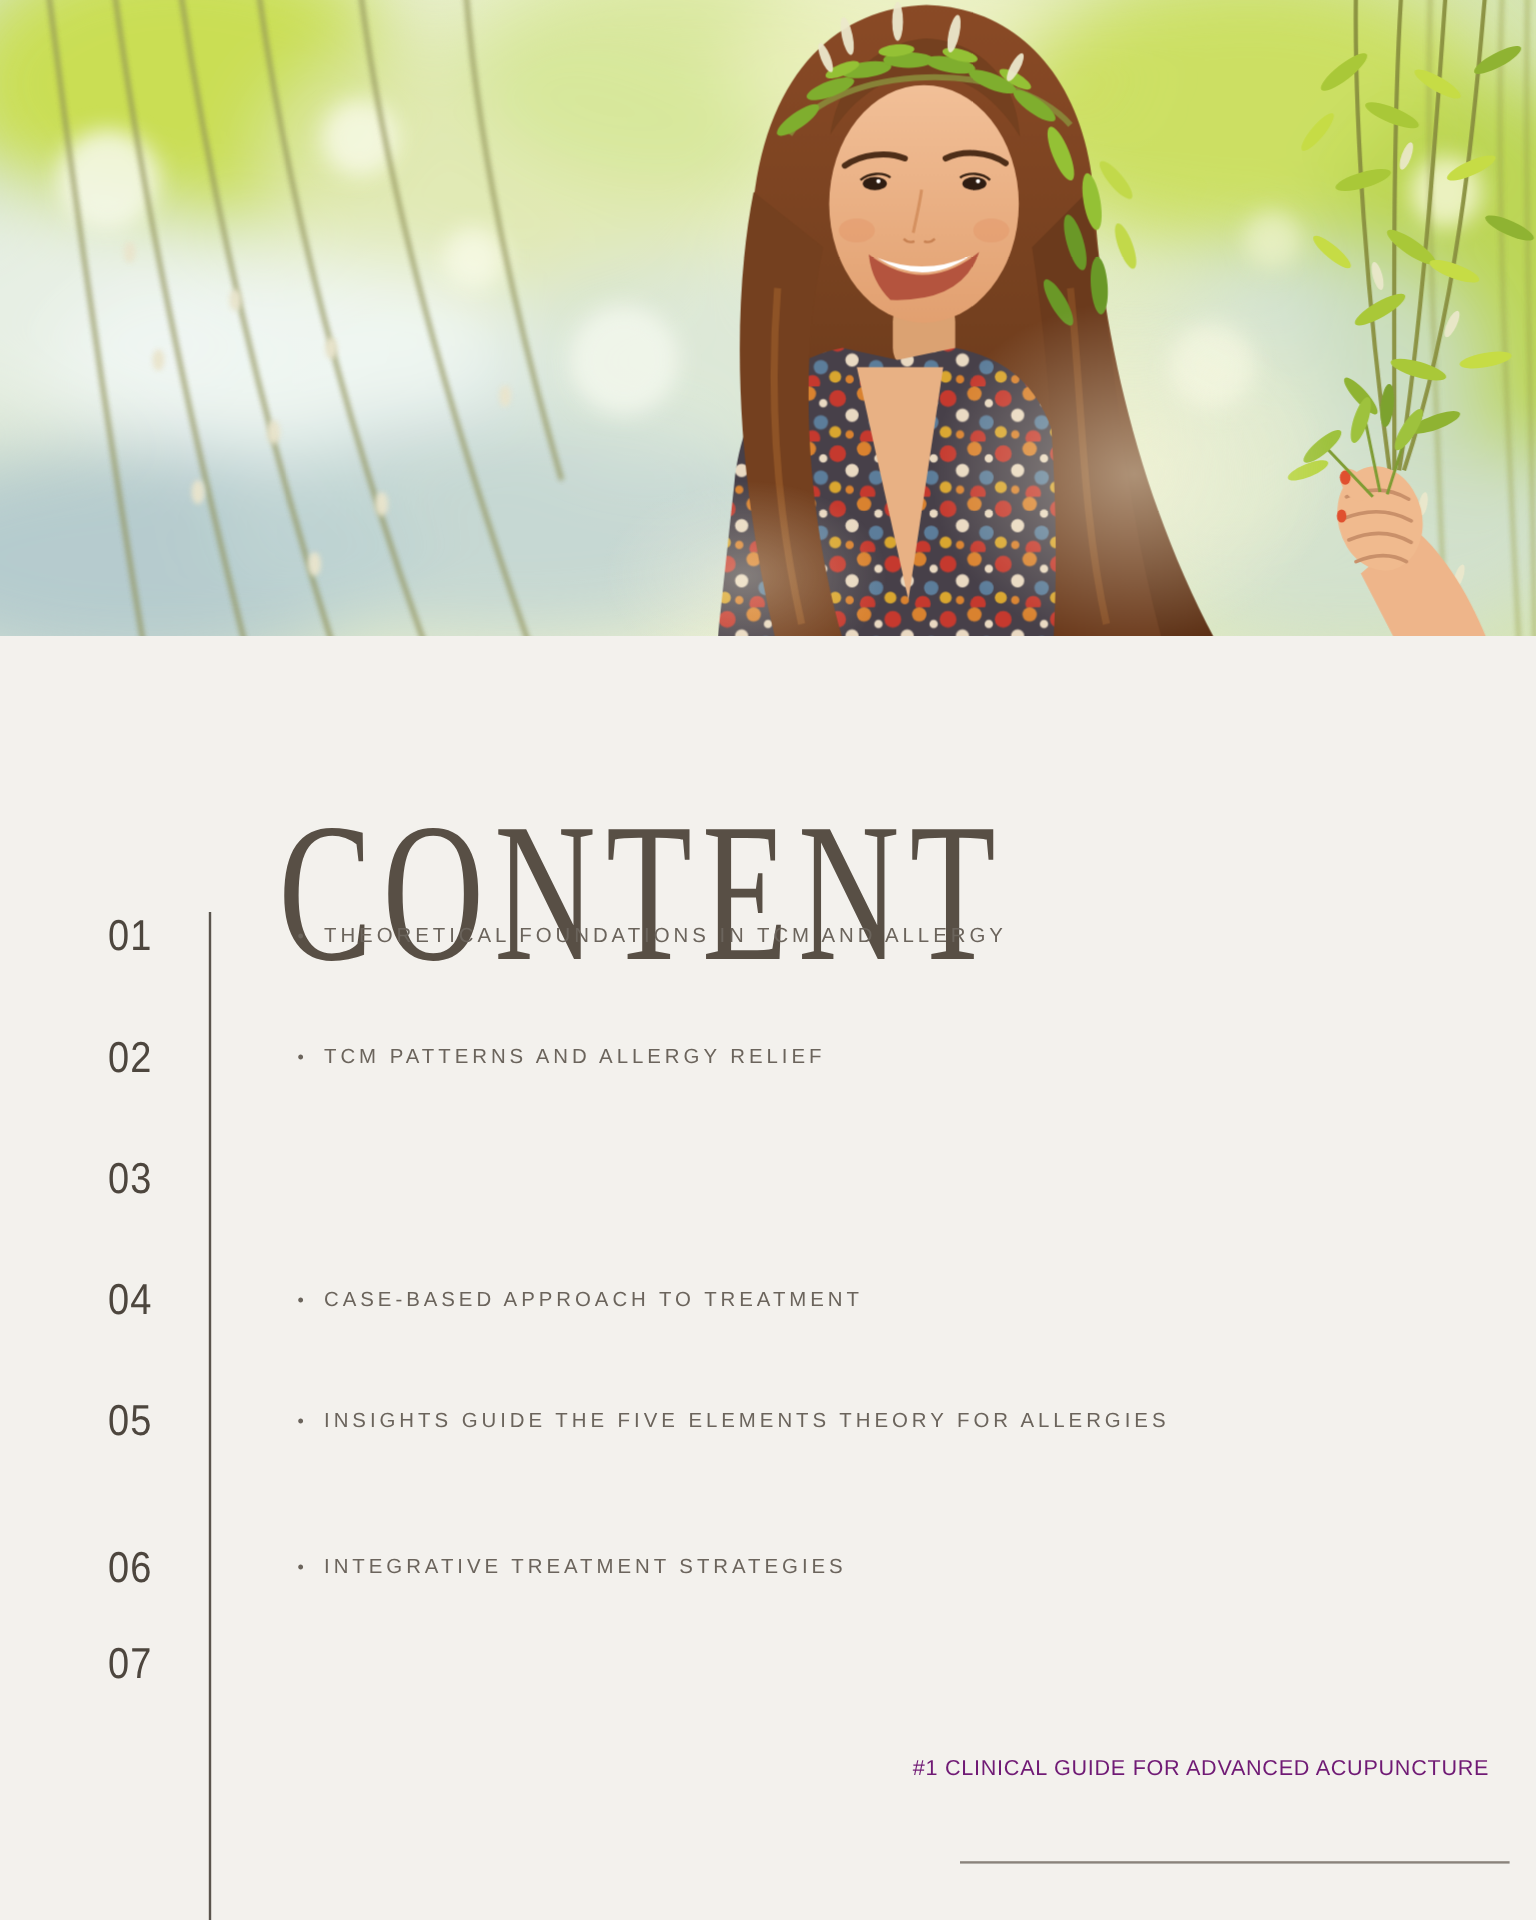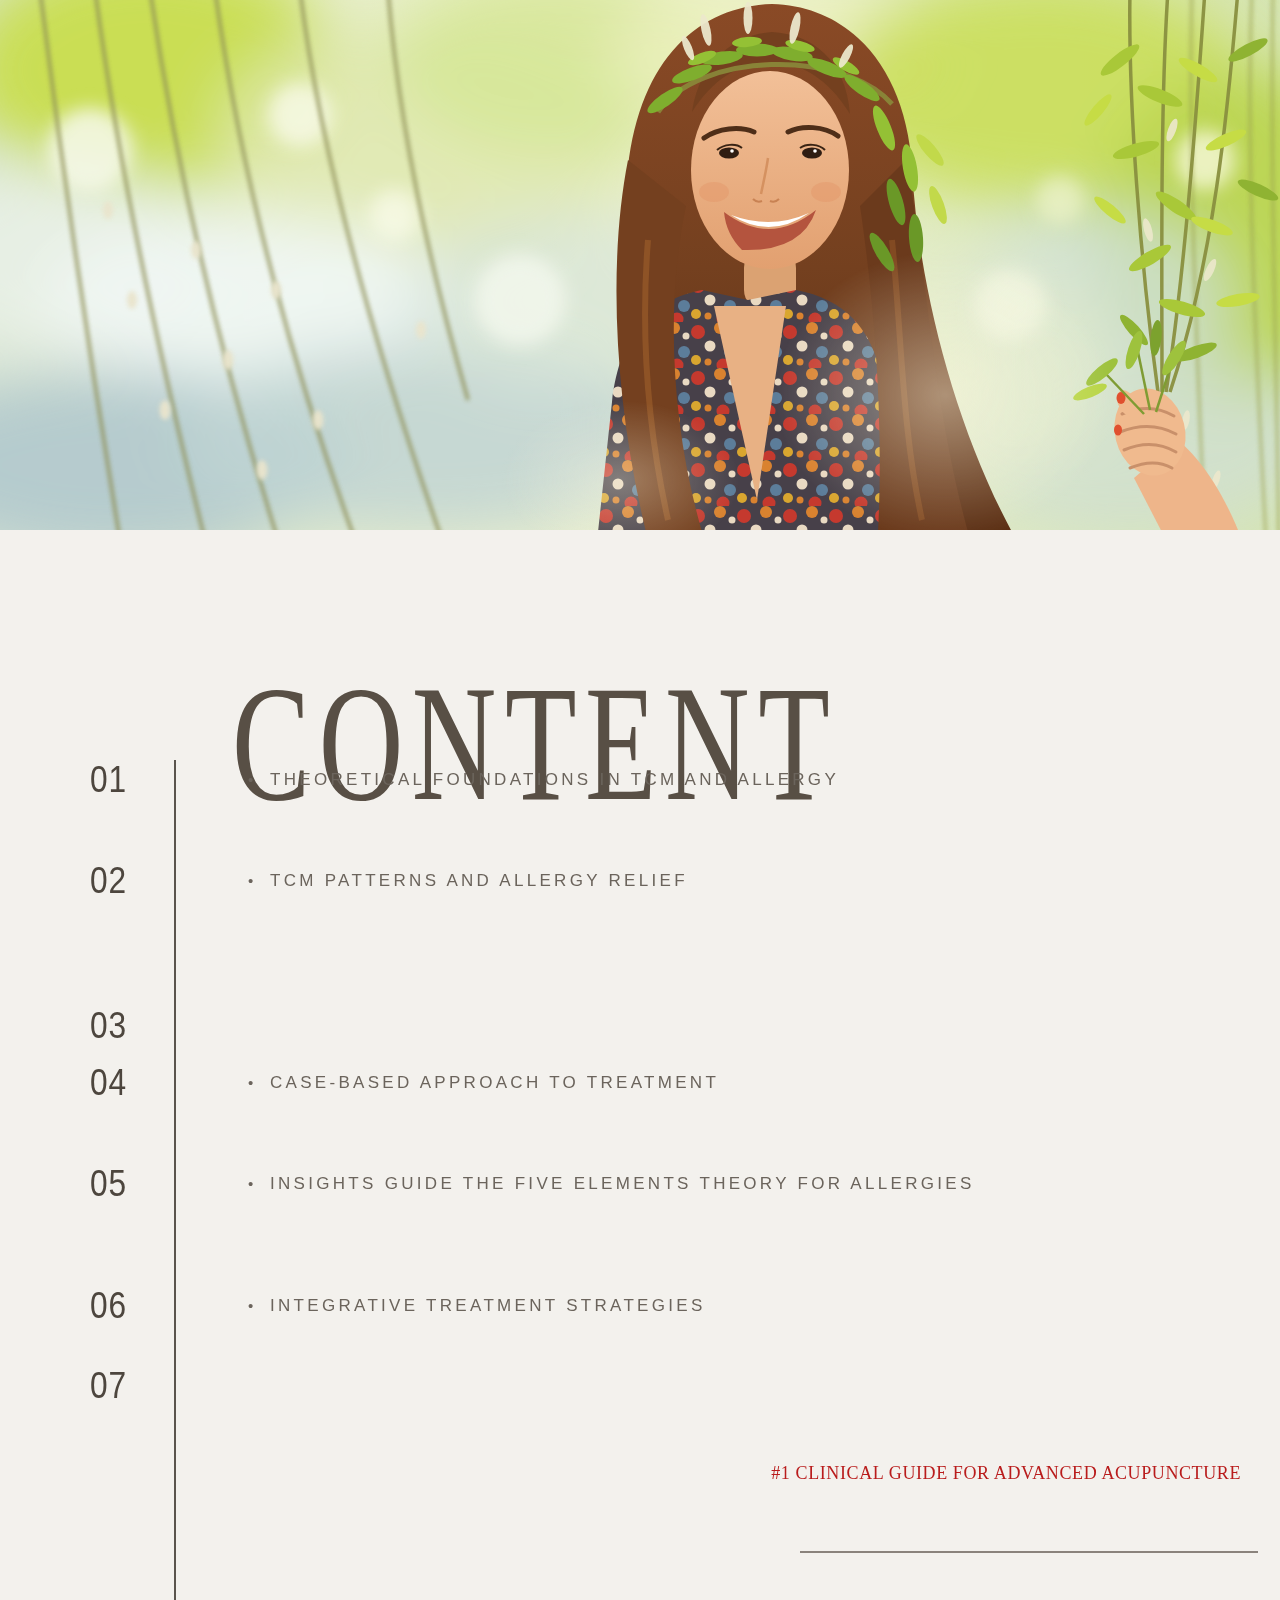--- a/index.html
+++ b/index.html
@@ -35,21 +35,21 @@
     font-size:17px;letter-spacing:3.3px;color:#6b645c;
     white-space:nowrap;
   }
   .toc-bullet{
     display:inline-block;width:14px;margin-right:8px;
     font-size:15px;color:#6b645c;letter-spacing:0;
   }
   .footer-tagline{
     position:absolute;right:39px;top:1458px;
     text-align:right;font-size:18px;line-height:30px;
-    letter-spacing:0.6px;color:#b91c1c;white-space:nowrap;font-family:Liberation Serif, serif;
+    letter-spacing:0.6px;color:#701a75;white-space:nowrap;
   }
   .hrule{
     position:absolute;left:800px;top:1551px;
     width:458px;height:2px;background:#8a837c;
   }
 </style>
 </head>
 <body>
 
 <div class="page">
@@ -306,21 +306,21 @@
   <div class="vline"></div>
 
   <div class="toc-row" style="top:760px">
     <span class="toc-num">01</span>
     <span class="toc-entry"><span class="toc-bullet">•</span><span>THEORETICAL FOUNDATIONS IN TCM AND ALLERGY</span></span>
   </div>
   <div class="toc-row" style="top:861px">
     <span class="toc-num">02</span>
     <span class="toc-entry"><span class="toc-bullet">•</span><span>TCM PATTERNS AND ALLERGY RELIEF</span></span>
   </div>
-  <div class="toc-row" style="top:1006px">
+  <div class="toc-row" style="top:962px">
     <span class="toc-num">03</span>
   </div>
   <div class="toc-row" style="top:1063px">
     <span class="toc-num">04</span>
     <span class="toc-entry"><span class="toc-bullet">•</span><span>CASE-BASED APPROACH TO TREATMENT</span></span>
   </div>
   <div class="toc-row" style="top:1164px">
     <span class="toc-num">05</span>
     <span class="toc-entry"><span class="toc-bullet">•</span><span>INSIGHTS GUIDE THE FIVE ELEMENTS THEORY FOR ALLERGIES</span></span>
   </div>

